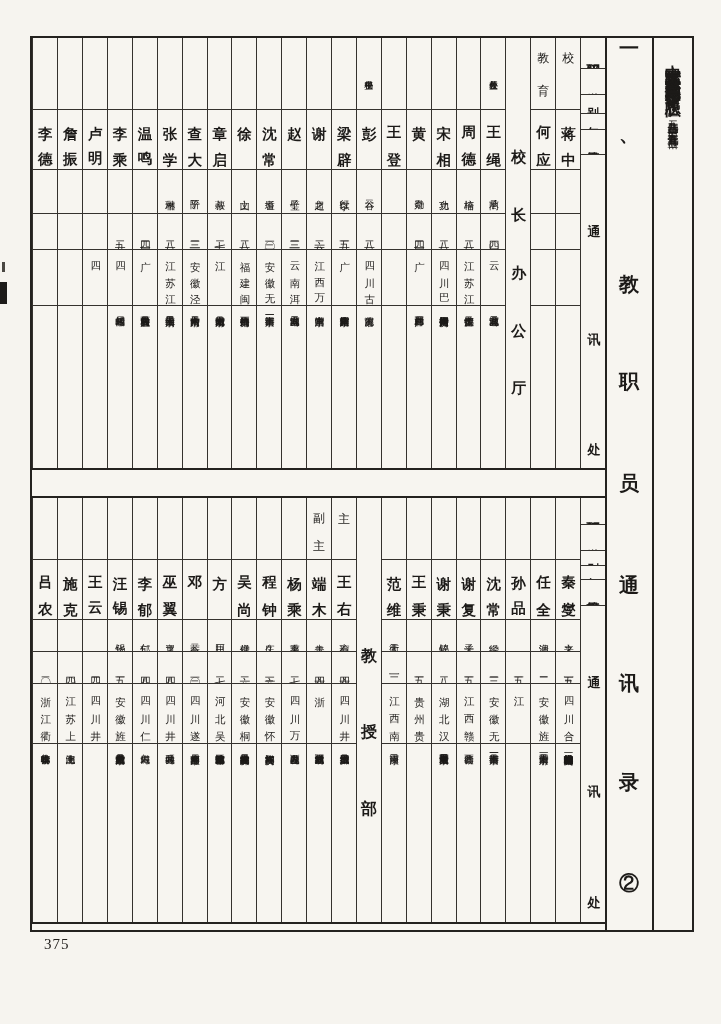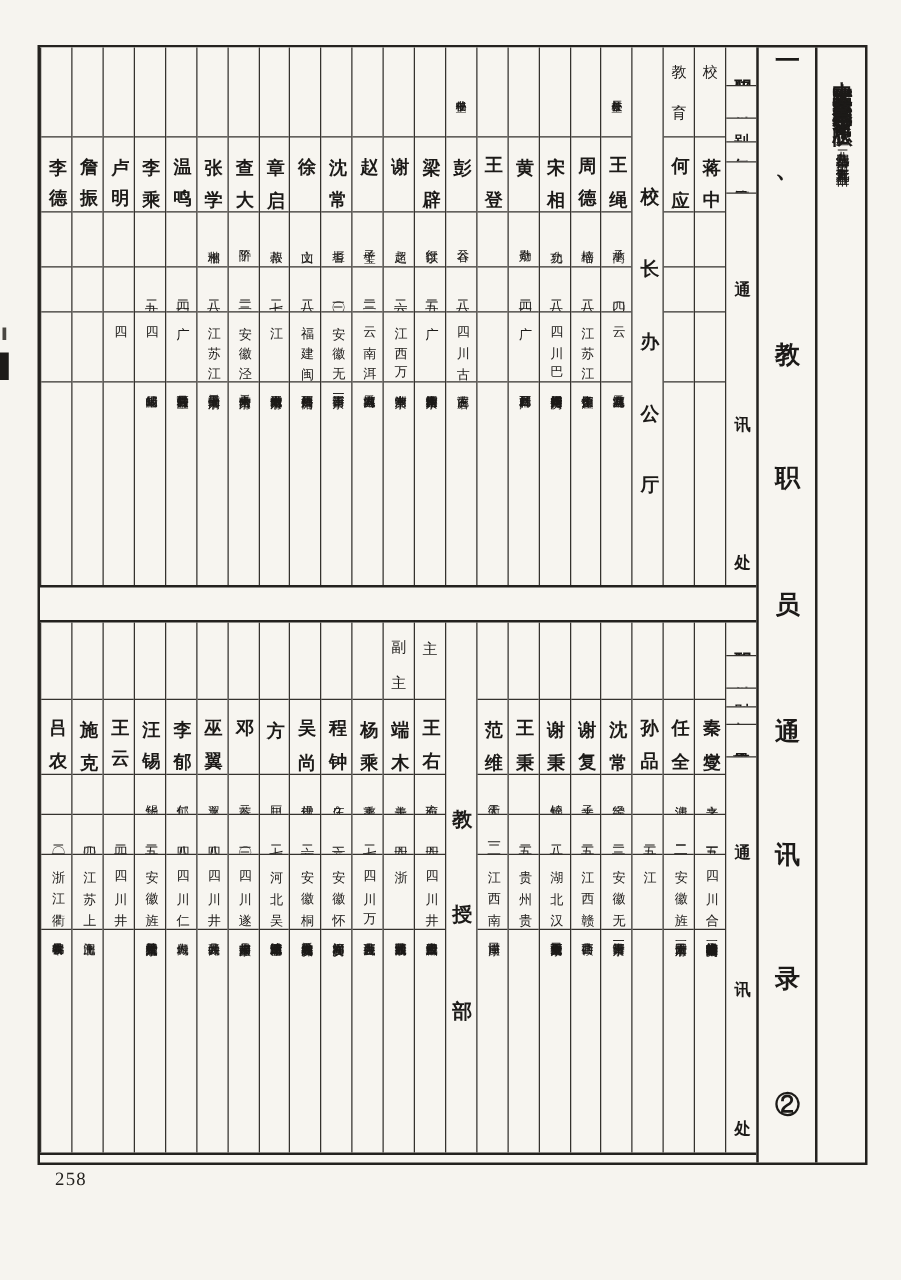--- a/index.html
+++ b/index.html
@@ -995,15 +995,15 @@
             <span class="vt just">浙江衢县</span>
           </div>
           <div class="cell c-addr">
             <span class="vt">衢县锦泰丰收转</span>
           </div>
         </div>
       </div>
   </div>
 </div>
 
-<div class="page-number">258</div>
+<div class="page-number">375</div>
 <div class="artifact-left"></div>
 <div class="artifact-left2"></div>
 
 </body></html>

